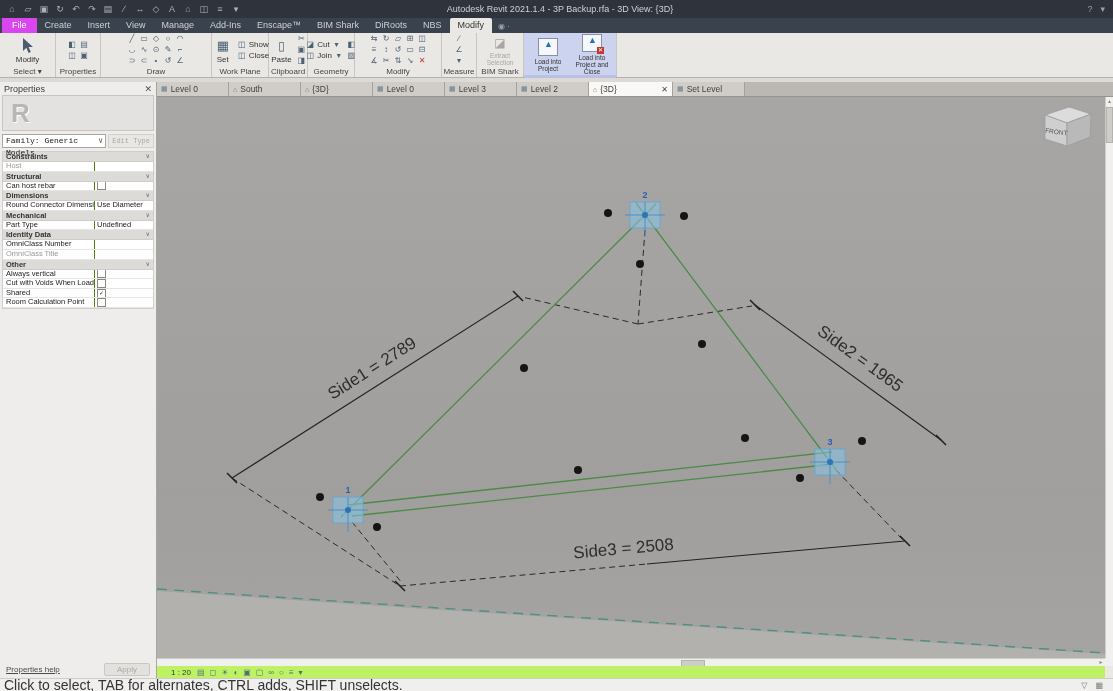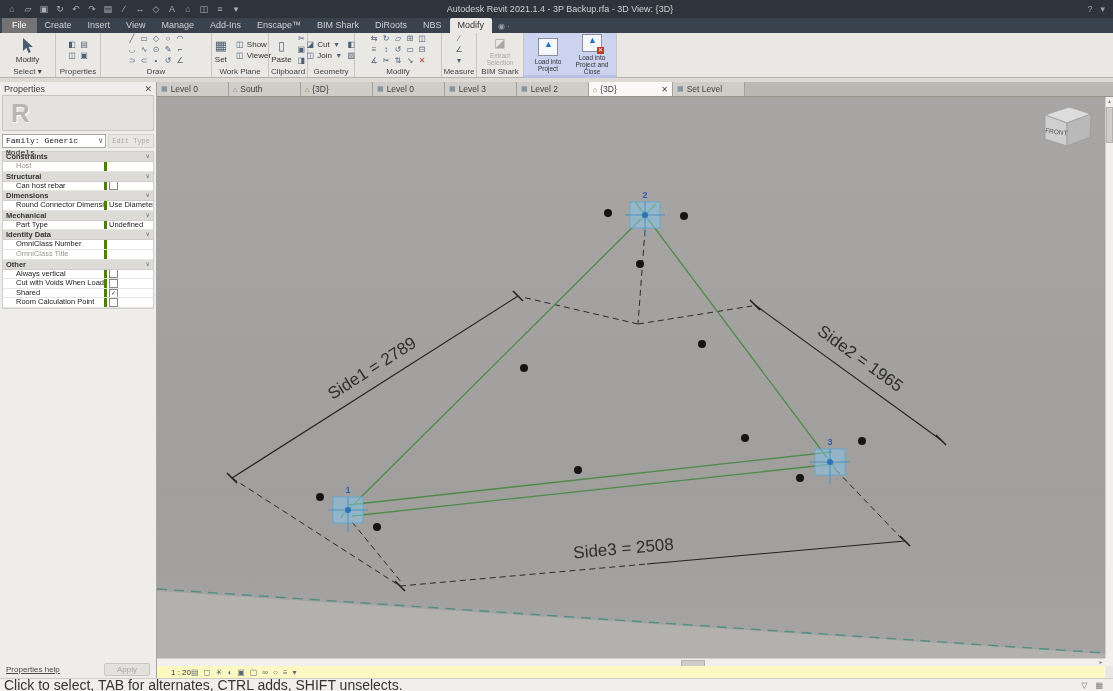--- a/index.html
+++ b/index.html
@@ -8,21 +8,21 @@
   
   #titlebar{left:0;top:0;width:1113px;height:18px;background:#2f343c;color:#c3c7cc;display:flex;align-items:center;}
   #qat{display:flex;align-items:center;gap:4px;padding-left:6px;}
   #qat .icon{font-size:9px;color:#aeb3ba;width:12px;text-align:center;cursor:default;}
   #title-text{position:absolute;left:7px;right:0;text-align:center;font-size:9px;color:#cdd1d6;pointer-events:none;}
   #tb-right{position:absolute;right:8px;top:0;height:18px;display:flex;align-items:center;gap:8px;}
   #tb-right .icon{font-size:9px;color:#9aa0a8;}
   
   #tabrow{left:0;top:18px;width:1113px;height:15px;background:#3a424e;display:flex;align-items:flex-end;}
   .rtab{font-size:9px;color:#ccd1d6;padding:2px 8px 2px 8px;height:11px;line-height:11px;cursor:pointer;}
-  .rtab.file{background:#737373;color:#fff;margin-left:2px;padding:2px 10px;}
+  .rtab.file{background:#d946ef;color:#fff;margin-left:2px;padding:2px 10px;}
   .rtab.active{background:#e9e8e5;color:#333;border-radius:2px 2px 0 0;}
   #tab-extra{font-size:8px;color:#9aa2ad;margin-left:6px;padding-bottom:2px;}
   
   #ribbon{left:0;top:33px;width:1113px;height:44px;background:#e9e8e5;border-bottom:1px solid #b5b2ad;display:flex;}
   .panel{height:44px;border-right:1px solid #c9c6c1;display:flex;flex-direction:column;position:relative;flex:0 0 auto;}
   .panel .pbody{flex:1;display:flex;align-items:center;justify-content:center;gap:2px;padding:1px 2px 0 2px;}
   .panel .plabel{height:11px;line-height:11px;text-align:center;font-size:8px;color:#454545;cursor:pointer;}
   .bigbtn{display:flex;flex-direction:column;align-items:center;justify-content:center;font-size:8px;color:#333;cursor:pointer;padding:0 2px;}
   .bigbtn .bicon{width:20px;height:18px;display:flex;align-items:center;justify-content:center;}
   .gridicons{display:grid;gap:1px;}
@@ -47,21 +47,21 @@
   #props-preview{height:34px;background:#e4e2e0;border:1px solid #c9c6c2;margin:0 2px;display:flex;align-items:center;}
   #rlogo{font-size:26px;font-weight:bold;color:#b9b7b5;text-shadow:1px 1px 0 #fff;padding-left:8px;}
   #type-row{display:flex;align-items:center;margin:3px 2px;gap:2px;font-family:Liberation Mono, monospace;}
   #type-select{flex:1;background:#fff;border:1px solid #a8a6a2;font-size:8px;height:12px;line-height:12px;padding-left:3px;color:#222;display:flex;justify-content:space-between;cursor:pointer;}
   #type-select .chev{color:#666;padding-right:2px;}
   #edit-type{font-size:7px;color:#aaa8a4;border:1px solid #d4d2ce;height:12px;line-height:12px;padding:0 3px;white-space:nowrap;cursor:default;background:#e9e7e4;}
   #properties-grid{margin:0 2px;background:#fff;border:1px solid #d0cecb;}
   .psec{background:#dddbd8;font-size:7.5px;font-weight:bold;color:#333;height:9px;line-height:9px;display:flex;justify-content:space-between;padding:0 3px;border-bottom:1px solid #cfcdc9;cursor:pointer;}
   .psec .chev{font-weight:normal;font-size:6px;color:#666;}
   .prow{display:flex;font-size:7.5px;height:8.6px;line-height:8.6px;border-bottom:1px solid #e7e5e2;color:#222;}
-  .prow .plab{flex:0 0 88px;padding-left:13px;overflow:hidden;white-space:nowrap;border-right:3px solid #4d7c0f;}
+  .prow .plab{flex:0 0 88px;padding-left:3px;overflow:hidden;white-space:nowrap;border-right:1px solid #4d7c0f;}
   .prow .pval{flex:1;padding-left:2px;overflow:hidden;white-space:nowrap;display:flex;align-items:center;}
   .prow.dis .plab{color:#9a9896;}
   .cb{width:7px;height:7px;border:1px solid #8a8884;background:#fff;display:inline-block;font-size:6px;line-height:7px;text-align:center;color:#333;cursor:pointer;}
   #props-footer{position:absolute;left:0;bottom:0;width:100%;height:17px;display:flex;align-items:center;justify-content:space-between;padding:0 6px;box-sizing:border-box;}
   #props-help{font-size:8px;color:#4a4a48;text-decoration:underline;cursor:pointer;}
   #apply-btn{font-size:8px;color:#aba9a5;background:#e3e1de;border:1px solid #c9c7c3;border-radius:2px;padding:1px 12px;cursor:default;}
   
   #viewtabs{left:157px;top:82px;width:956px;height:15px;background:#bbb8b3;display:flex;align-items:flex-end;border-bottom:1px solid #96938d;box-sizing:border-box;}
   .vtab{width:72px;height:14px;background:#d0cdc8;border-right:1px solid #a5a29c;display:flex;align-items:center;gap:3px;padding:0 4px;font-size:8.5px;color:#3f3e3c;box-sizing:border-box;cursor:pointer;white-space:nowrap;overflow:hidden;}
   .vtab .vicon{font-size:7px;color:#6b7f92;}
@@ -72,21 +72,21 @@
   #canvas{left:157px;top:97px;width:948px;height:561px;cursor:crosshair;}
   
   #vscroll{left:1105px;top:97px;width:8px;height:561px;background:#f1f0ef;border-left:1px solid #cfcdc9;box-sizing:border-box;}
   #vscroll .sarr{font-size:5px;color:#8a8884;text-align:center;display:block;height:8px;line-height:8px;cursor:pointer;}
   #vthumb{position:absolute;left:1px;top:10px;width:5px;height:34px;background:#cfcdc9;border:1px solid #b5b3ae;}
   #hscroll{left:157px;top:658px;width:948px;height:8px;background:#f1f0ef;border-top:1px solid #cfcdc9;box-sizing:border-box;}
   #hscroll .sarr{font-size:5px;color:#8a8884;display:inline-block;width:8px;text-align:center;line-height:7px;cursor:pointer;}
   #hthumb{position:absolute;left:524px;top:1px;width:22px;height:5px;background:#cfcdc9;border:1px solid #b5b3ae;}
   #scorner{left:1105px;top:658px;width:8px;height:8px;background:#f1f0ef;}
   
-  #vcb{left:157px;top:666px;width:948px;height:12px;background:#fef9c3;display:flex;align-items:center;padding-left:14px;box-sizing:border-box;}
+  #vcb{left:157px;top:666px;width:948px;height:12px;background:#bef264;display:flex;align-items:center;gap:6px;padding-left:14px;box-sizing:border-box;}
   #vcb-scale{font-size:8px;color:#333;cursor:pointer;}
   #vcb .icon{font-size:8px;color:#5a6a7a;cursor:pointer;}
   
   #statusbar{left:0;top:678px;width:1113px;height:13px;background:#f0efee;border-top:1px solid #cfcdc9;display:flex;align-items:center;box-sizing:border-box;}
   #status-msg{font-size:14px;color:#333;padding-left:4px;}
   #status-right{margin-left:auto;display:flex;gap:8px;padding-right:10px;}
   #status-right .icon{font-size:8px;color:#7a7874;cursor:pointer;}
   text{font-family:"Liberation Sans",sans-serif;}
 </style>
 </head>
@@ -188,21 +188,21 @@
         <span class="bicon gi" style="font-size:13px">▦</span>
         <span>Set</span>
       </div>
       <div class="smallcol">
         <div class="rowbtn">
             <span class="gi">◫</span>
             <span>Show</span>
           </div>
         <div class="rowbtn">
             <span class="gi">◫</span>
-            <span>Viewer</span>
+            <span>Close</span>
           </div>
       </div>
     </div>
     <div class="plabel">Work Plane</div>
   </div>
 
   <div class="panel" style="width:38px">
     <div class="pbody">
       <div class="bigbtn">
         <span class="bicon gi" style="font-size:12px">▯</span>

